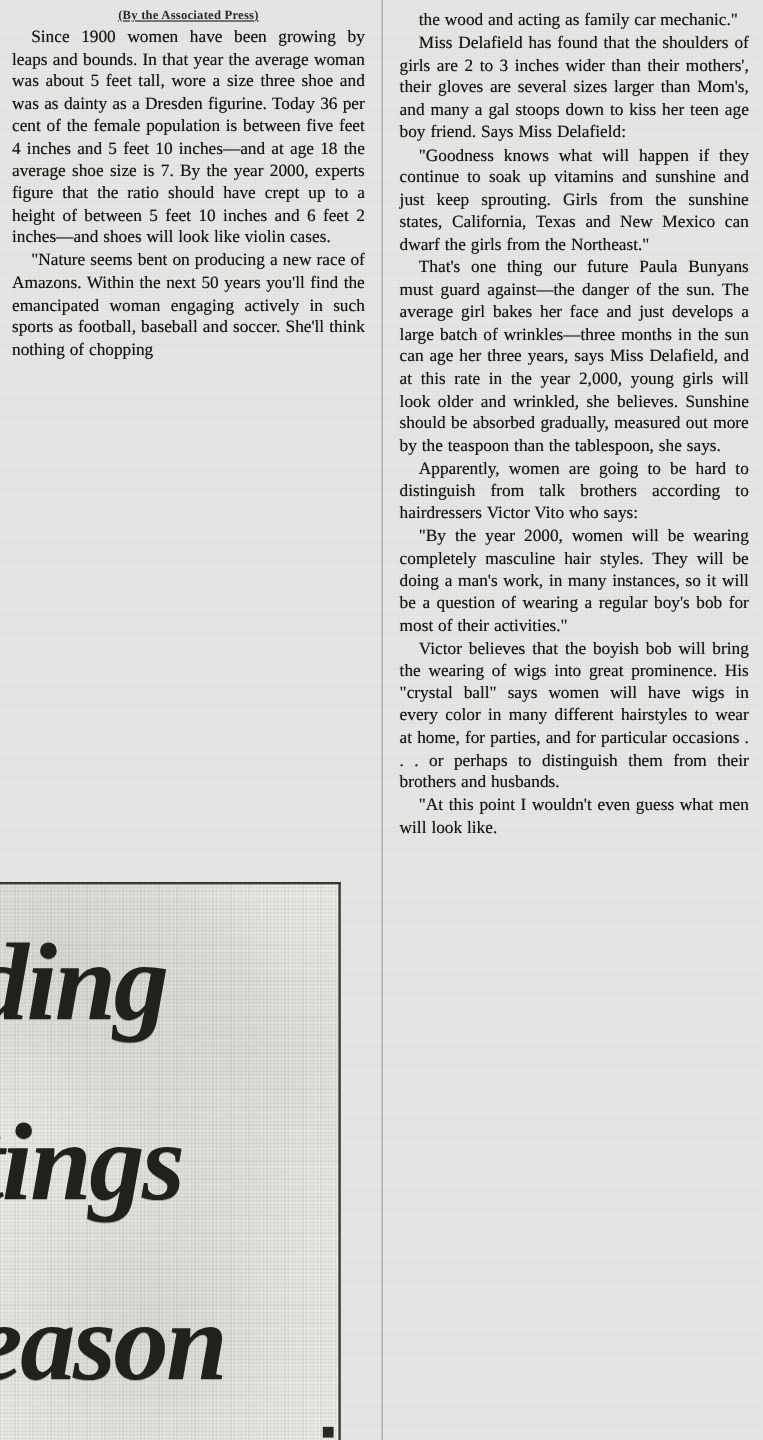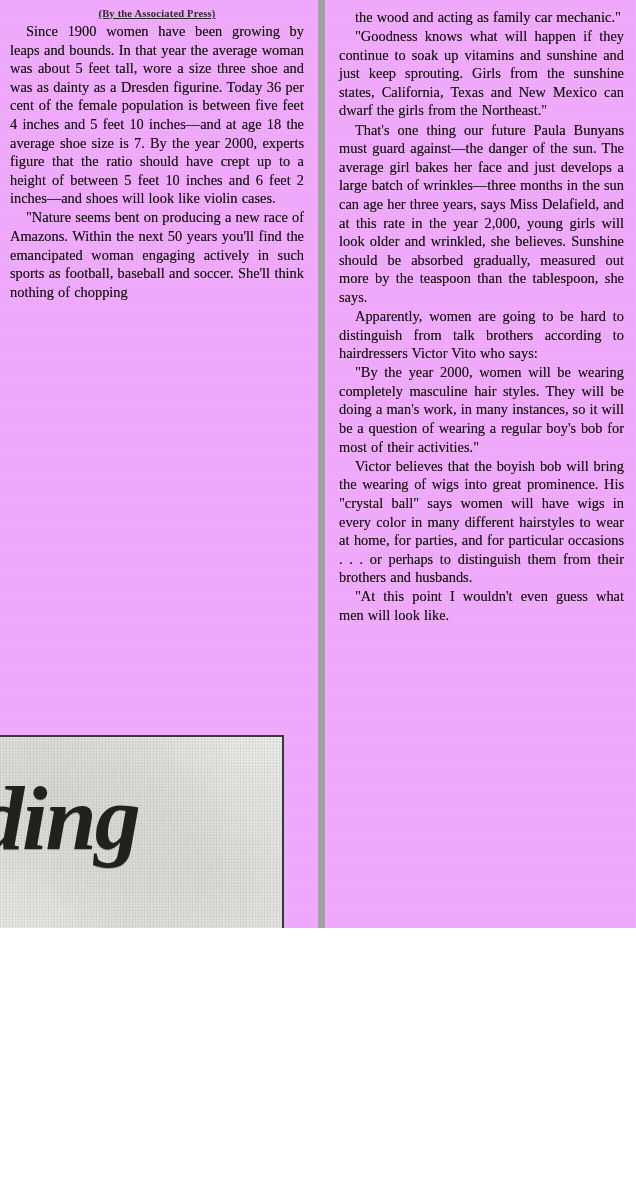--- a/index.html
+++ b/index.html
@@ -9,22 +9,22 @@
   }
   body {
     width: 636px;
     height: 1200px;
     overflow: hidden;
     font-family: "Liberation Serif", serif;
   }
   .page {
     position: relative;
     width: 636px;
-    height: 928px;
-    background: #f0abfc;
+    height: 1200px;
+    background: #e5e5e5;
     overflow: hidden;
   }
   
   .page::before {
     content: "";
     position: absolute;
     inset: 0;
     background:
       repeating-linear-gradient(0deg, rgba(0,0,0,0.025) 0px, rgba(0,0,0,0.025) 1px, rgba(0,0,0,0) 1px, rgba(0,0,0,0) 3px),
       repeating-linear-gradient(90deg, rgba(0,0,0,0.02) 0px, rgba(0,0,0,0.02) 1px, rgba(0,0,0,0) 1px, rgba(0,0,0,0) 4px);
@@ -43,21 +43,21 @@
     position: relative;
     box-sizing: border-box;
   }
   .col-left {
     width: 318px;
     padding: 8px 14px 0 10px;
   }
   .col-right {
     width: 318px;
     padding: 8px 12px 0 14px;
-    border-left: 7px solid #a3a3a3;
+    border-left: 1px solid #a3a3a3;
   }
   .credit {
     text-align: center;
     font-family: "Liberation Serif", serif;
     font-weight: bold;
     font-size: 10.5px;
     letter-spacing: 0.2px;
     color: #2e2c2a;
     margin: 0 0 3px 0;
     text-decoration: underline;
@@ -142,20 +142,21 @@
   <div class="columns">
 
     <div class="col col-left">
       <div class="credit">(By the Associated Press)</div>
       <p class="body">Since 1900 women have been growing by leaps and bounds. In that year the average woman was about 5 feet tall, wore a size three shoe and was as dainty as a Dresden figurine. Today 36 per cent of the female population is between five feet 4 inches and 5 feet 10 inches—and at age 18 the average shoe size is 7. By the year 2000, experts figure that the ratio should have crept up to a height of between 5 feet 10 inches and 6 feet 2 inches—and shoes will look like violin cases.</p>
       <p class="body">"Nature seems bent on producing a new race of Amazons. Within the next 50 years you'll find the emancipated woman engaging actively in such sports as football, baseball and soccer. She'll think nothing of chopping</p>
     </div>
 
     <div class="col col-right">
       <p class="body">the wood and acting as family car mechanic."</p>
+      <p class="body">Miss Delafield has found that the shoulders of girls are 2 to 3 inches wider than their mothers', their gloves are several sizes larger than Mom's, and many a gal stoops down to kiss her teen age boy friend. Says Miss Delafield:</p>
       <p class="body">"Goodness knows what will happen if they continue to soak up vitamins and sunshine and just keep sprouting. Girls from the sunshine states, California, Texas and New Mexico can dwarf the girls from the Northeast."</p>
       <p class="body">That's one thing our future Paula Bunyans must guard against—the danger of the sun. The average girl bakes her face and just develops a large batch of wrinkles—three months in the sun can age her three years, says Miss Delafield, and at this rate in the year 2,000, young girls will look older and wrinkled, she believes. Sunshine should be absorbed gradually, measured out more by the teaspoon than the tablespoon, she says.</p>
       <p class="body">Apparently, women are going to be hard to distinguish from talk brothers according to hairdressers Victor Vito who says:</p>
       <p class="body">"By the year 2000, women will be wearing completely masculine hair styles. They will be doing a man's work, in many instances, so it will be a question of wearing a regular boy's bob for most of their activities."</p>
       <p class="body">Victor believes that the boyish bob will bring the wearing of wigs into great prominence. His "crystal ball" says women will have wigs in every color in many different hairstyles to wear at home, for parties, and for particular occasions . . . or perhaps to distinguish them from their brothers and husbands.</p>
       <p class="body tight">"At this point I wouldn't even guess what men will look like.</p>
     </div>
 
   </div>
 

